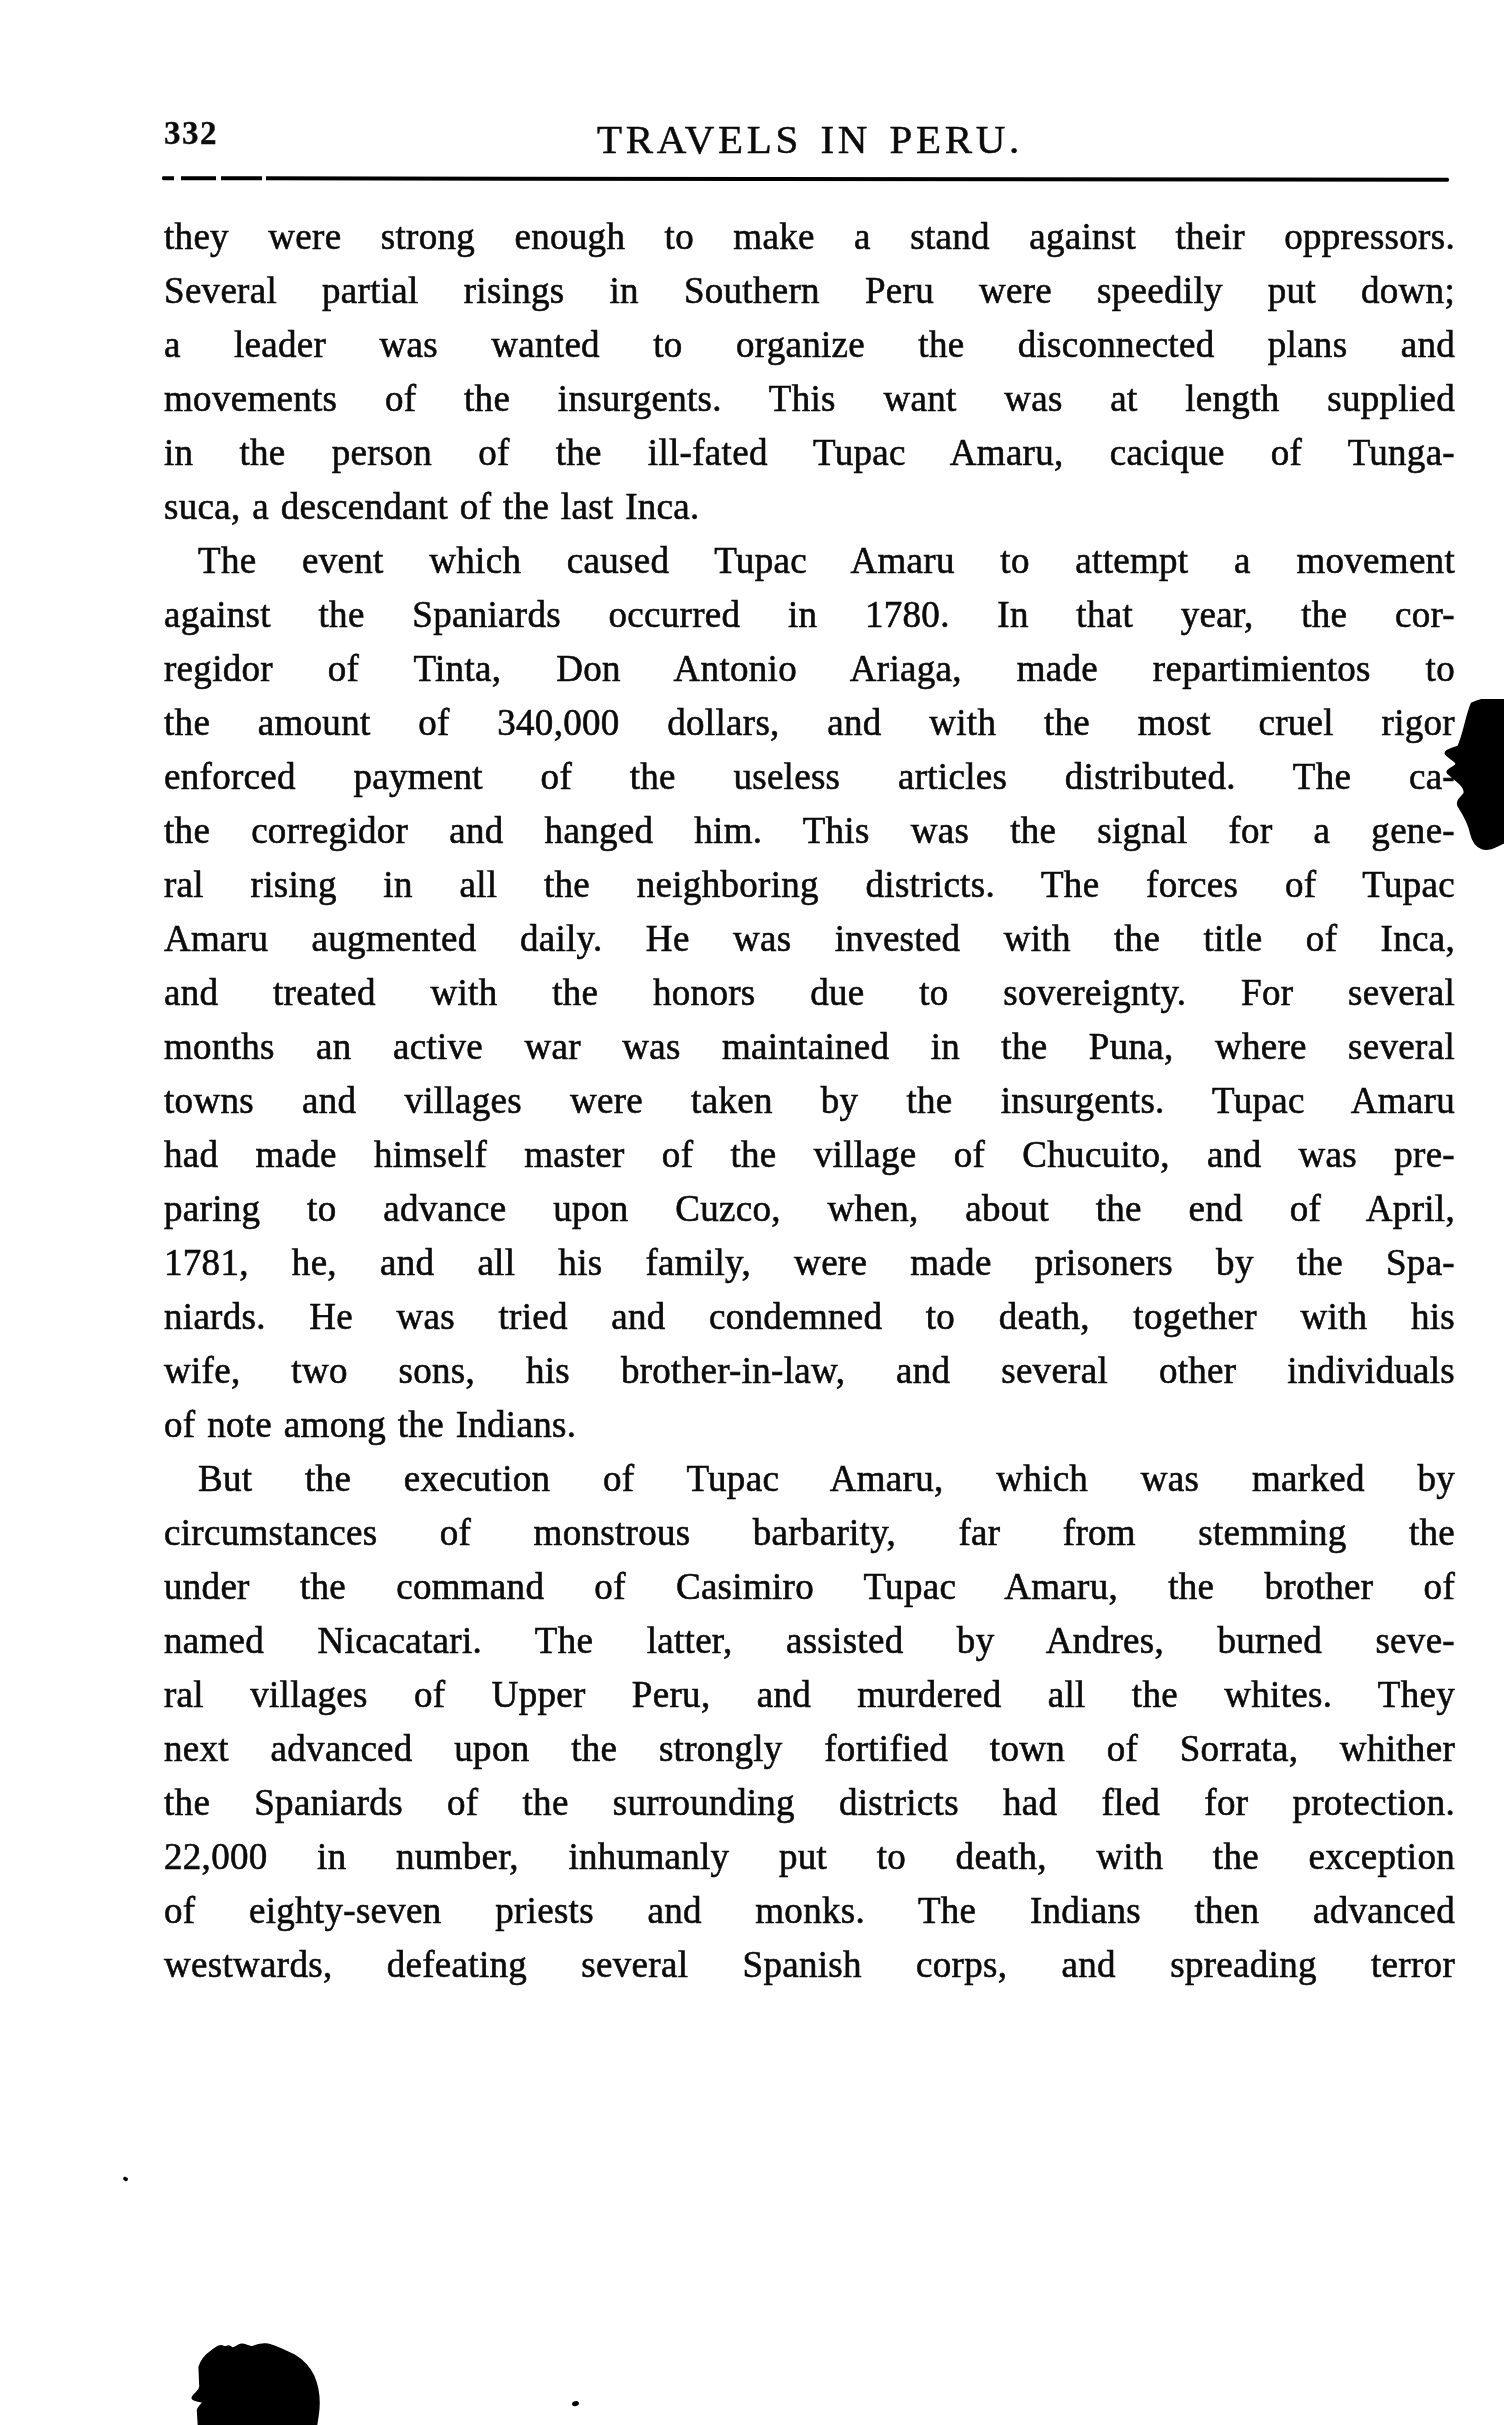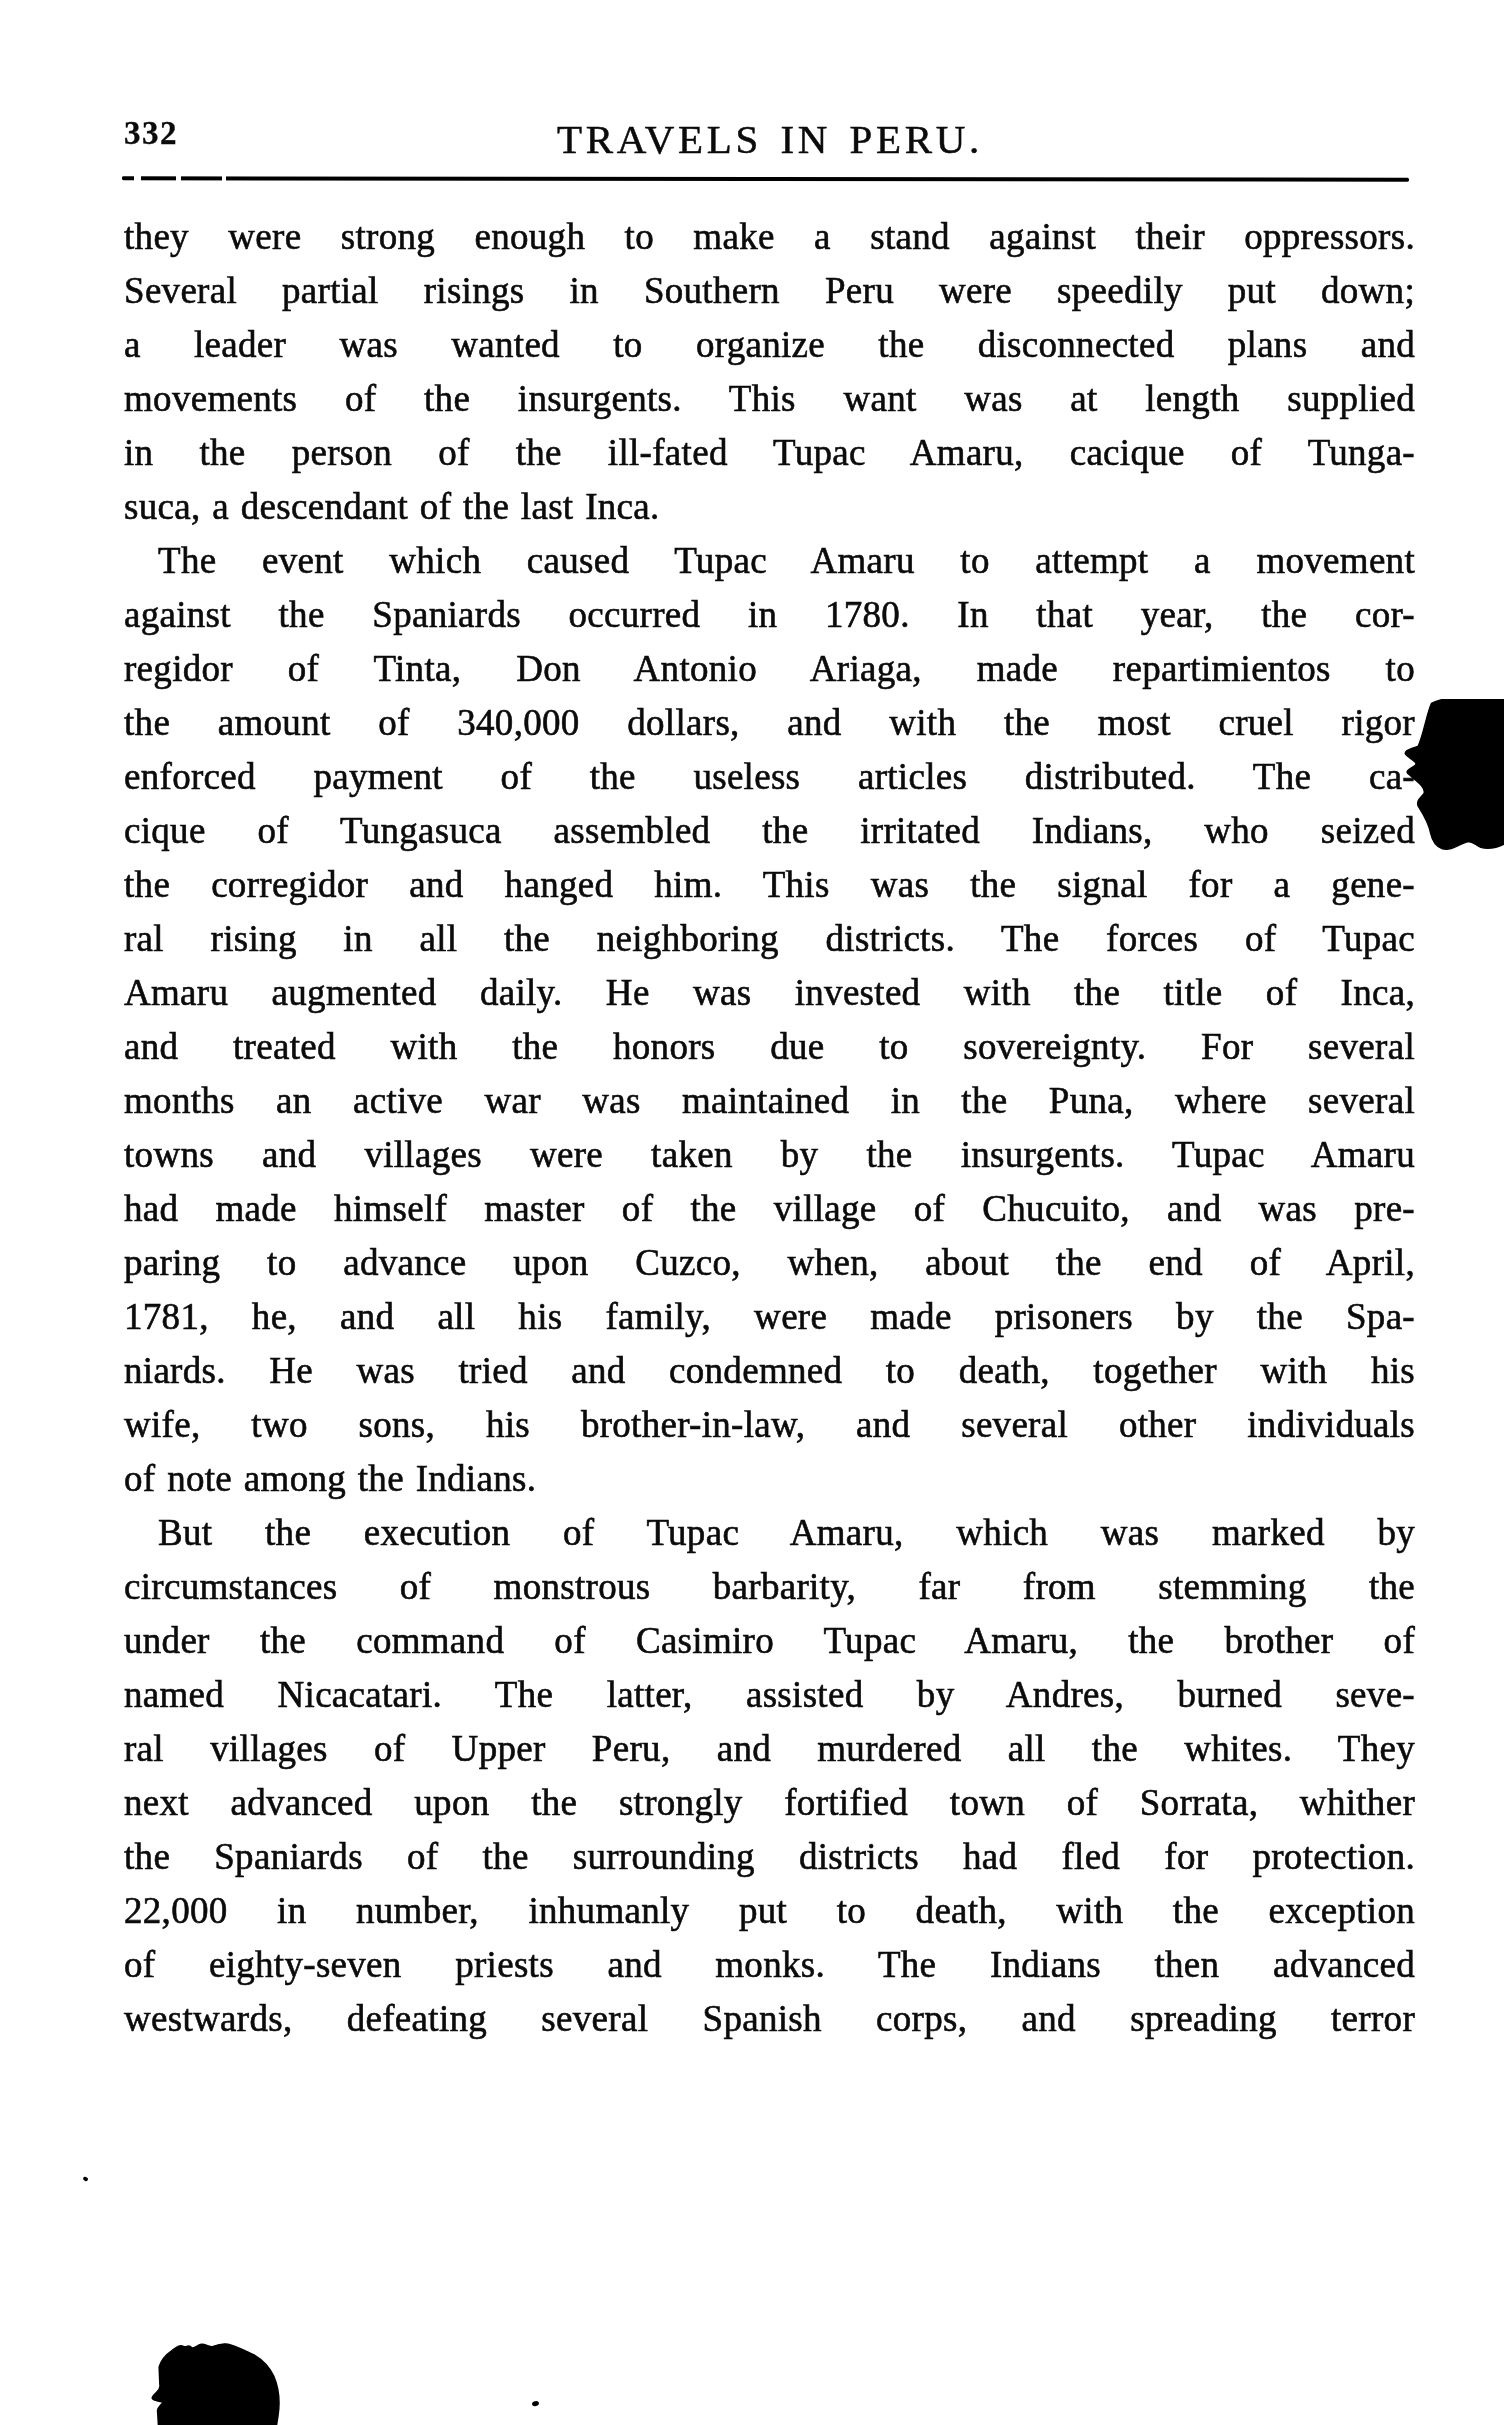--- a/index.html
+++ b/index.html
@@ -2,21 +2,21 @@
 <html style="font-size:11.8px"><head>
 <meta charset="utf-8">
 <style>
   html,body { margin:0; padding:0; }
   body {
     width:1505px; height:2426px; position:relative;
     background:#ffffff; overflow:hidden;
     font-family:"Liberation Serif","DejaVu Serif",serif;
     color:#0b0b0b;
   }
-  .page { position:absolute; inset:0; }
+  .page { position:absolute; inset:0;margin-left:40px; }
 
   
   .header-band { position:absolute; left:124px; top:115px; width:1292px; height:44px; }
   .page-number {
     position:absolute; left:0; top:0;
     font-size:33px; font-weight:bold; letter-spacing:1.5px;
     -webkit-text-stroke:0.3px #0b0b0b;
   }
   .running-title {
     position:absolute; left:0; right:0; top:0; text-align:center;
@@ -78,21 +78,20 @@
         <div class="line">movements of the insurgents.  This want was at length supplied</div>
         <div class="line">in the person of the ill-fated Tupac Amaru, cacique of Tunga-</div>
         <div class="line last">suca, a descendant of the last Inca.</div>
       </div>
       <div class="paragraph">
         <div class="line first">The event which caused Tupac Amaru to attempt a movement</div>
         <div class="line">against the Spaniards occurred in 1780.  In that year, the cor-</div>
         <div class="line">regidor of Tinta, Don Antonio Ariaga, made repartimientos to</div>
         <div class="line">the amount of 340,000 dollars, and with the most cruel rigor</div>
         <div class="line">enforced payment of the useless articles distributed.  The ca-</div>
-        <div class="line">cique of Tungasuca assembled the irritated Indians, who seized</div>
         <div class="line">the corregidor and hanged him.  This was the signal for a gene-</div>
         <div class="line">ral rising in all the neighboring districts.  The forces of Tupac</div>
         <div class="line">Amaru augmented daily.  He was invested with the title of Inca,</div>
         <div class="line">and treated with the honors due to sovereignty.  For several</div>
         <div class="line">months an active war was maintained in the Puna, where several</div>
         <div class="line">towns and villages were taken by the insurgents.  Tupac Amaru</div>
         <div class="line">had made himself master of the village of Chucuito, and was pre-</div>
         <div class="line">paring to advance upon Cuzco, when, about the end of April,</div>
         <div class="line">1781, he, and all his family, were made prisoners by the Spa-</div>
         <div class="line">niards.  He was tried and condemned to death, together with his</div>

